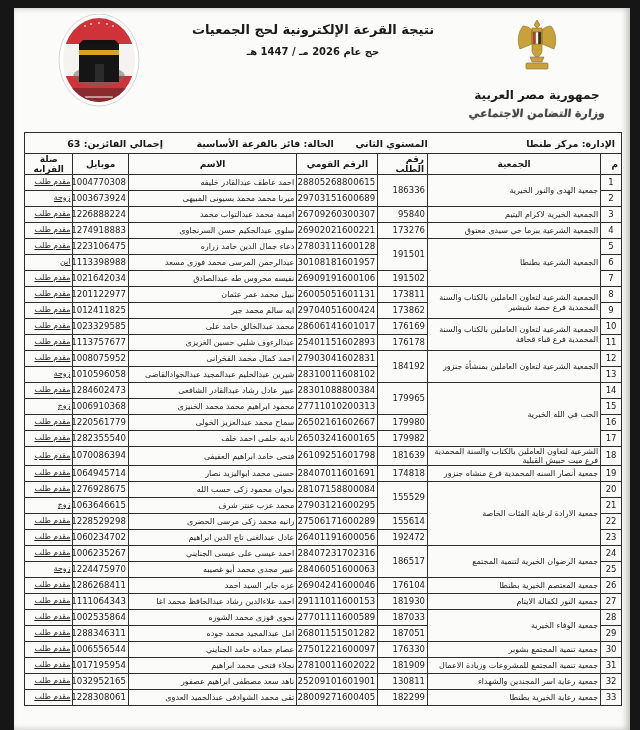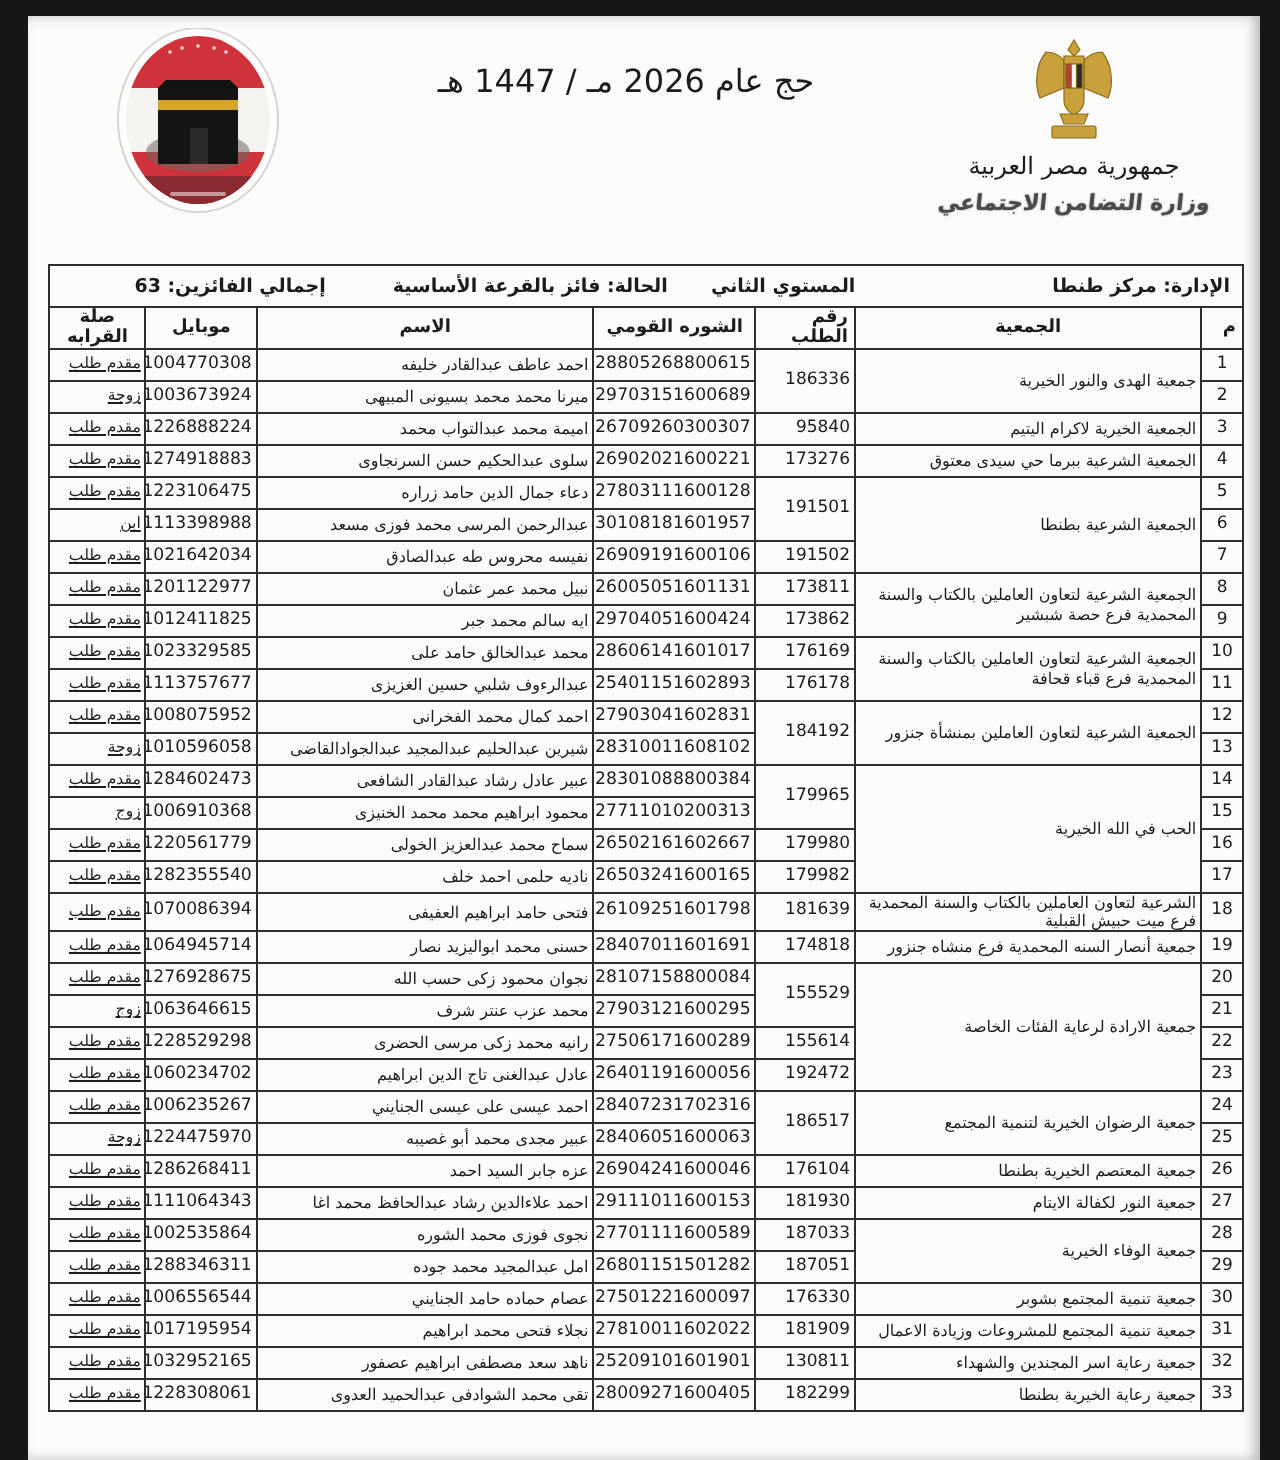--- a/index.html
+++ b/index.html
@@ -15,25 +15,25 @@
     background:#fbfbf9;
     box-shadow: inset -3px 0 6px rgba(0,0,0,.25);
     padding:4px 8px 0 10px;
     color:#1b1b1b;
   }
   
   .hdr { display:flex; align-items:flex-start; height:114px; }
   .hdr-right { width:170px; text-align:center; padding-top:4px; }
   .hdr-center { flex:1; text-align:center; padding-top:10px; }
   .hdr-left { width:150px; text-align:center; padding-top:2px; }
-  .republic { font-size:12px; font-weight:normal; margin-top:0; letter-spacing:.2px; }
+  .republic { font-size:12px; font-weight:bold; margin-top:12px; letter-spacing:.2px; }
   .ministry { font-size:11px; font-weight:bold; color:#4a4a4a; margin-top:5px;
               transform:skewX(-6deg); letter-spacing:1px; text-shadow:0 0 1px #777; }
   .t-main  { font-size:13px; font-weight:bold; }
-  .t-sub   { font-size:16px; font-weight:normal; margin-top:9px; }
+  .t-sub   { font-size:10px; font-weight:bold; margin-top:9px; }
   .t-dir   { font-size:12.5px; font-weight:bold; margin-top:9px; }
   .t-total { font-size:11px; font-weight:bold; margin-top:10px; }
   
   .info-bar {
     border:1px solid #2e2e2e; height:22px;
     display:flex; align-items:center;
     font-size:9.5px; font-weight:bold; margin-top:6px;
   }
   .info-admin  { width:27%; padding-right:6px;margin-left:44px; }
   .info-level  { width:17%; }
@@ -78,20 +78,21 @@
             <rect x="25.6" y="16" width="2.8" height="12" fill="#f4f2ea"></rect>
             <rect x="28.4" y="16" width="2.6" height="12" fill="#2a2a2a"></rect>
           </g>
         </svg>
       </span>
       <div class="republic">جمهورية مصر العربية</div>
       <div class="ministry">وزارة التضامن الاجتماعي</div>
     </div>
 
     <div class="hdr-center">
+      <div class="t-main">نتيجة القرعة الإلكترونية لحج الجمعيات</div>
       <div class="t-sub">حج عام 2026 مـ / 1447 هـ</div>
     </div>
 
     <div class="hdr-left">
       <span>
         <svg width="88" height="100" viewBox="0 0 88 100">
           <defs>
             <clipPath id="ovalClip">
                 <ellipse cx="44" cy="46" rx="36" ry="42"></ellipse>
               </clipPath>
@@ -138,21 +139,21 @@
       <col class="w-nid">
         <col class="w-name">
         <col class="w-mob">
         <col class="w-rel">
     </colgroup>
     <thead>
       <tr>
         <th class="c-num">م</th>
         <th>الجمعية</th>
         <th class="c-req">رقم الطلب</th>
-        <th>الشوره القومي</th>
+        <th>الرقم القومي</th>
         <th>الاسم</th>
         <th>موبايل</th>
         <th>صلة القرابه</th>
       </tr>
     </thead>
     <tbody id="rows-body">
         <tr>
           <td class="c-num">1</td>
           <td class="c-assoc" rowspan="2">جمعية الهدى والنور الخيرية</td>
           <td class="c-req" rowspan="2">186336</td>

